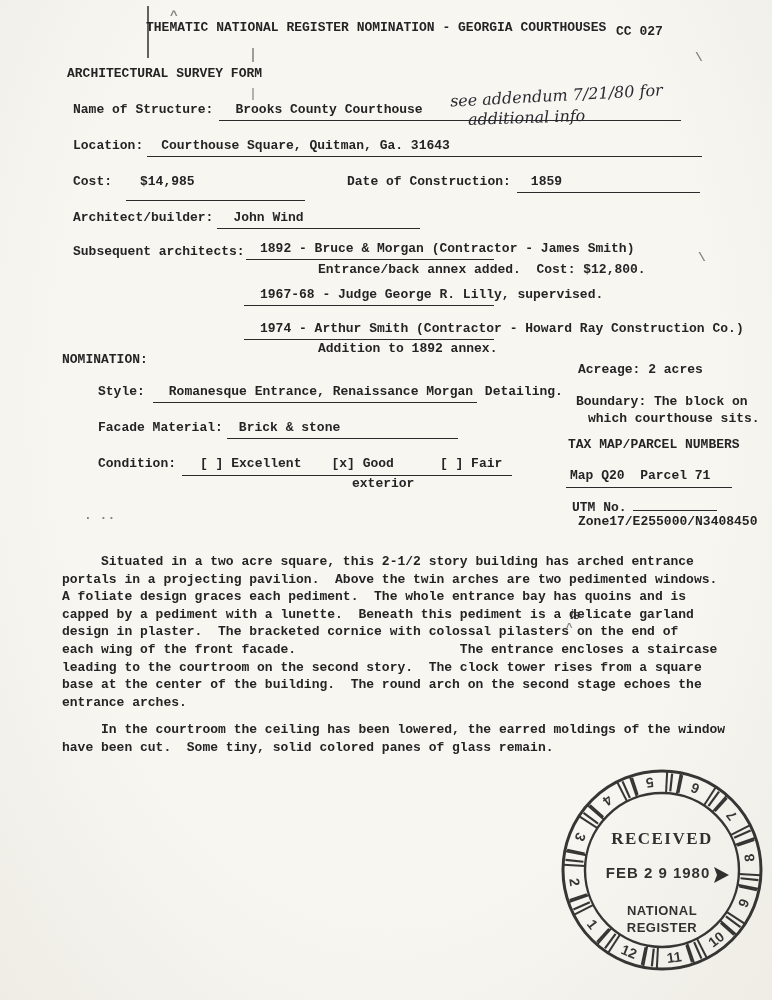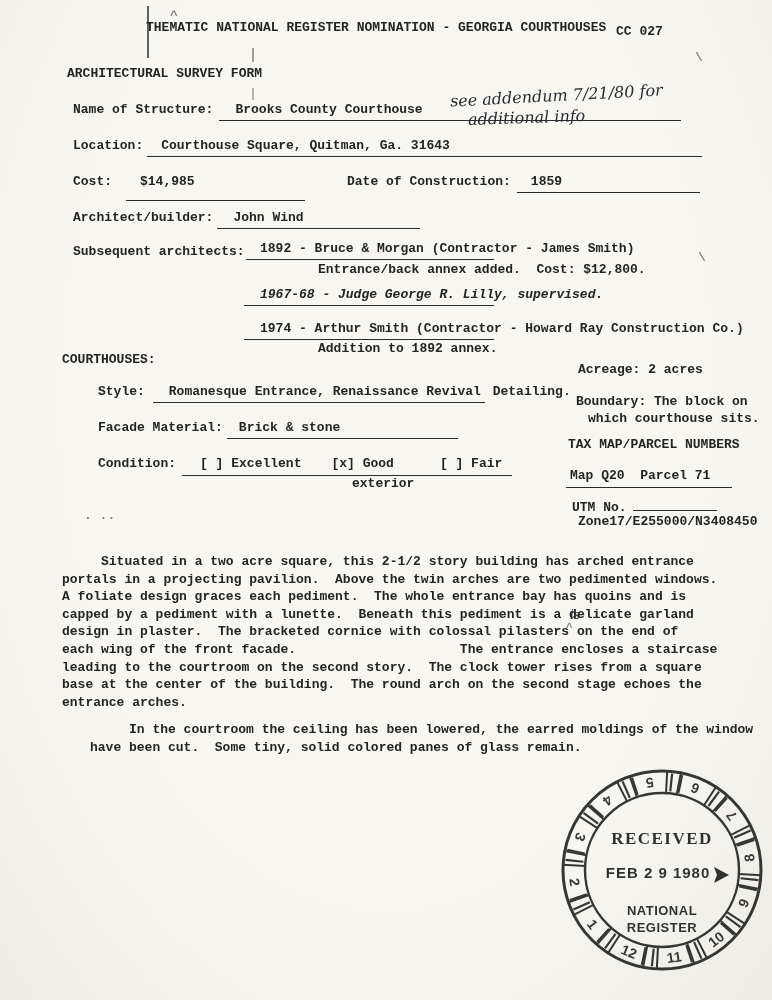--- a/index.html
+++ b/index.html
@@ -55,29 +55,29 @@
 
   <div class="abs" style="left:73px;top:174px;"><span>Cost:</span><span class="ul" style="margin-left:14px;padding:0 110px 10px 14px;">$14,985</span></div>
   <div class="abs" style="left:347px;top:174px;"><span>Date of Construction:</span><span class="ul" style="margin-left:6px;padding:0 138px 2px 14px;">1859</span></div>
 
   <div class="abs" style="left:73px;top:210px;"><span>Architect/builder:</span><span class="ul" style="margin-left:4px;padding:0 116px 2px 16px;text-align:center;">John Wind</span></div>
 
   <div class="abs" style="left:73px;top:244px;">Subsequent architects:</div>
   <div class="abs" style="left:260px;top:241px;">1892 - Bruce &amp; Morgan (Contractor - James Smith)</div>
   <div class="hline" style="left:246px;top:259px;width:248px;"></div>
   <div class="abs" style="left:318px;top:262px;">Entrance/back annex added.  Cost: $12,800.</div>
-  <div class="abs" style="left:260px;top:287px;font-style:italic;">1967-68 - Judge George R. Lilly, supervised.</div>
+  <div class="abs" style="left:260px;top:287px;">1967-68 - Judge George R. Lilly, supervised.</div>
   <div class="hline" style="left:244px;top:305px;width:250px;"></div>
   <div class="abs" style="left:260px;top:321px;">1974 - Arthur Smith (Contractor - Howard Ray Construction Co.)</div>
   <div class="hline" style="left:244px;top:339px;width:250px;"></div>
   <div class="abs" style="left:318px;top:341px;">Addition to 1892 annex.</div>
 
-  <div class="abs" style="left:62px;top:352px;">COURTHOUSES:</div>
+  <div class="abs" style="left:62px;top:352px;">NOMINATION:</div>
 
-  <div class="abs" style="left:98px;top:384px;"><span>Style:</span><span class="ul" style="margin-left:8px;padding:0 4px 2px 16px;">Romanesque Entrance, Renaissance Revival</span><span> Detailing.</span></div>
+  <div class="abs" style="left:98px;top:384px;"><span>Style:</span><span class="ul" style="margin-left:8px;padding:0 4px 2px 16px;">Romanesque Entrance, Renaissance Morgan</span><span> Detailing.</span></div>
 
   <div class="abs" style="left:98px;top:420px;"><span>Facade Material:</span><span class="ul" style="margin-left:4px;padding:0 118px 2px 12px;">Brick &amp; stone</span></div>
 
   <div class="abs" style="left:98px;top:456px;"><span>Condition:</span><span class="ul" style="margin-left:6px;padding:0 10px 3px 18px;"><span style="margin-right:30px;"><span>[ ]</span> <span>Excellent</span></span><span style="margin-right:46px;"><span>[x]</span> <span>Good</span></span><span><span>[ ]</span> <span>Fair</span></span></span></div>
   <div class="abs" style="left:352px;top:476px;">exterior</div>
 
   <div class="abs" style="left:578px;top:362px;">Acreage: 2 acres</div>
   <div class="abs" style="left:576px;top:394px;">Boundary: The block on</div>
   <div class="abs" style="left:588px;top:411px;">which courthouse sits.</div>
   <div class="abs" style="left:568px;top:437px;">TAX MAP/PARCEL NUMBERS</div>
@@ -89,21 +89,21 @@
 portals in a projecting pavilion.  Above the twin arches are two pedimented windows.
 A foliate design graces each pediment.  The whole entrance bay has quoins and is
 capped by a pediment with a lunette.  Beneath this pediment is a delicate garland
 design in plaster.  The bracketed cornice with colossal pilasters on the end of
 each wing of the front facade.                     The entrance encloses a staircase
 leading to the courtroom on the second story.  The clock tower rises from a square
 base at the center of the building.  The round arch on the second stage echoes the
 entrance arches.</div>
   <span class="hand" style="left:570px;top:607px;font-size:12px;">is</span>
   <span class="abs faint" style="left:566px;top:620px;font-size:11px;">^</span>
-  <div class="para" style="left:62px;top:721px;margin-left:28px;">     In the courtroom the ceiling has been lowered, the earred moldings of the window
+  <div class="para" style="left:62px;top:721px;">     In the courtroom the ceiling has been lowered, the earred moldings of the window
 have been cut.  Some tiny, solid colored panes of glass remain.</div>
 
   <svg class="stamp" width="212" height="212" viewBox="0 0 212 212">
     <circle cx="106" cy="106" r="99" stroke-width="3"></circle>
     <circle cx="106" cy="106" r="77" stroke-width="2.4"></circle>
     <g id="dial">
         <text x="36.65505368260847" y="165.17820982865794" text-anchor="middle" transform="rotate(52 36.65505368260847 160.17820982865794)" class="dialnum">1</text>
         <line x1="55.48345476773094" y1="164.11263767715343" x2="41.05015612993978" y2="180.71624844205445" class="sep"></line>
         <line x1="37.392497637495666" y1="140.9572684799451" x2="17.790354105351582" y2="150.94505947421513" class="sep"></line>
         <text x="18.856409950741806" y="123.24723288448575" text-anchor="middle" transform="rotate(82 18.856409950741806 118.24723288448575)" class="dialnum">2</text>

